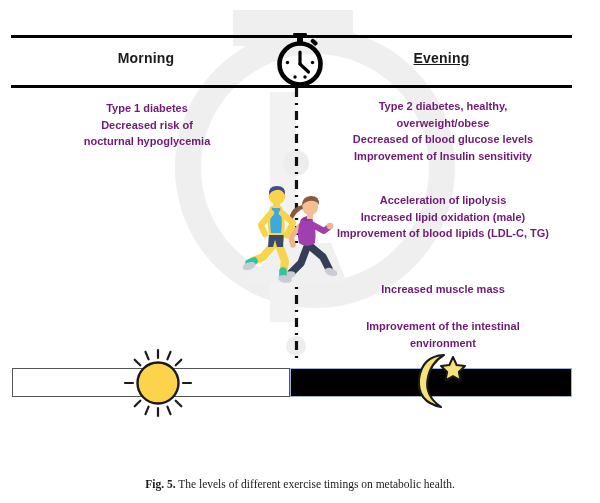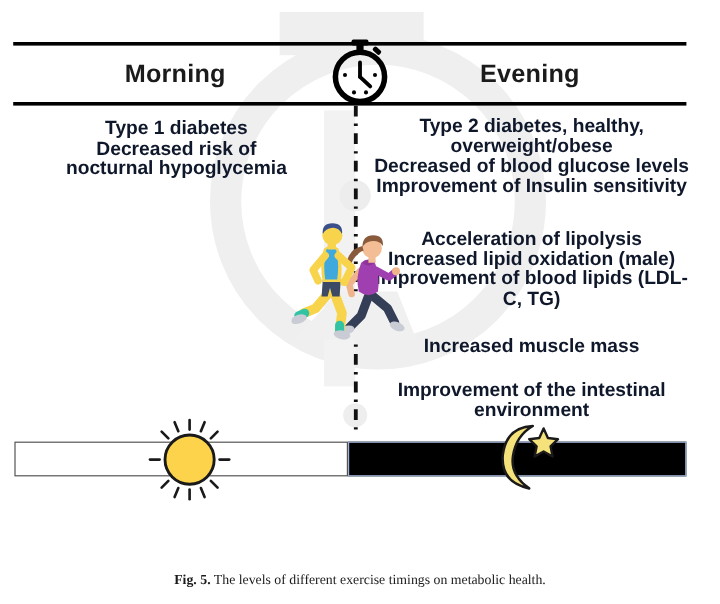--- a/index.html
+++ b/index.html
@@ -72,28 +72,28 @@
     height: 3px;
     background: #000000;
   }
   .rule-top { top: 35px; }
   .rule-bottom { top: 85px; }
 
   
   .col-head {
     position: absolute;
     top: 50px;
-    font-size: 21px;
+    font-size: 14px;
     font-weight: bold;
     color: #1b1b1b;
     text-align: center;
     letter-spacing: .2px;
   }
   .col-head.morning { left: 11px; width: 270px; }
-  .col-head.evening { left: 311px; width: 261px; }
+  .col-head.evening { left: 311px; width: 261px; text-decoration: underline; }
 
   
   .stopwatch {
     position: absolute;
     left: 274px;
     top: 31px;
     width: 52px;
     height: 56px;
   }
 
@@ -102,23 +102,23 @@
     position: absolute;
     left: 294px;
     top: 88px;
     width: 5px;
     height: 272px;
   }
 
   
   .tblock {
     position: absolute;
-    font-size: 16px;
+    font-size: 11px;
     font-weight: bold;
-    color: #0f172a;
+    color: #701a75;
     text-align: center;
     line-height: 16.5px;
     white-space: pre-line;
   }
 
   .m1 { left: 11px;  top: 100px; width: 272px; }
   .m2 { left: 11px;  top: 198px; width: 272px; }
   .e1 { left: 311px; top: 98px;  width: 264px; }
   .e2 { left: 311px; top: 192px; width: 264px; }
   .e3 { left: 311px; top: 281px; width: 264px; }

